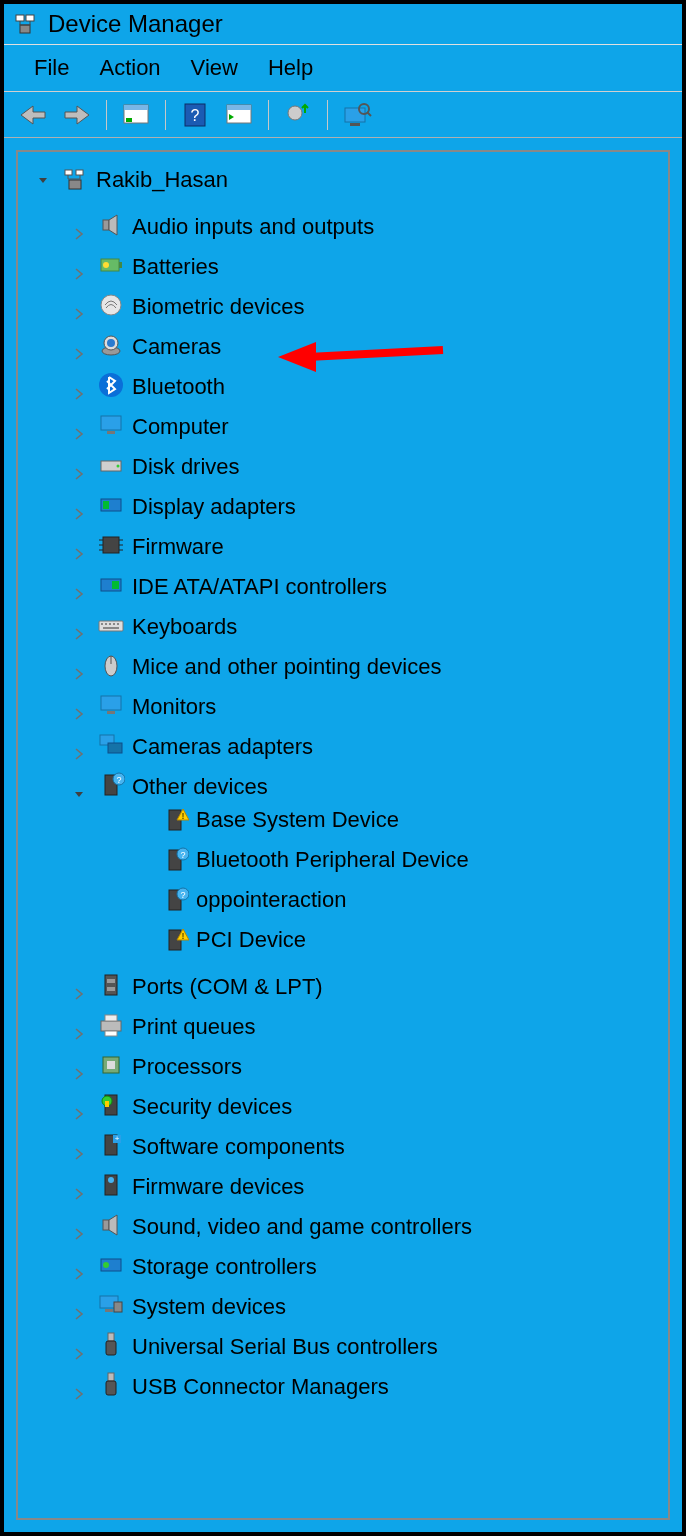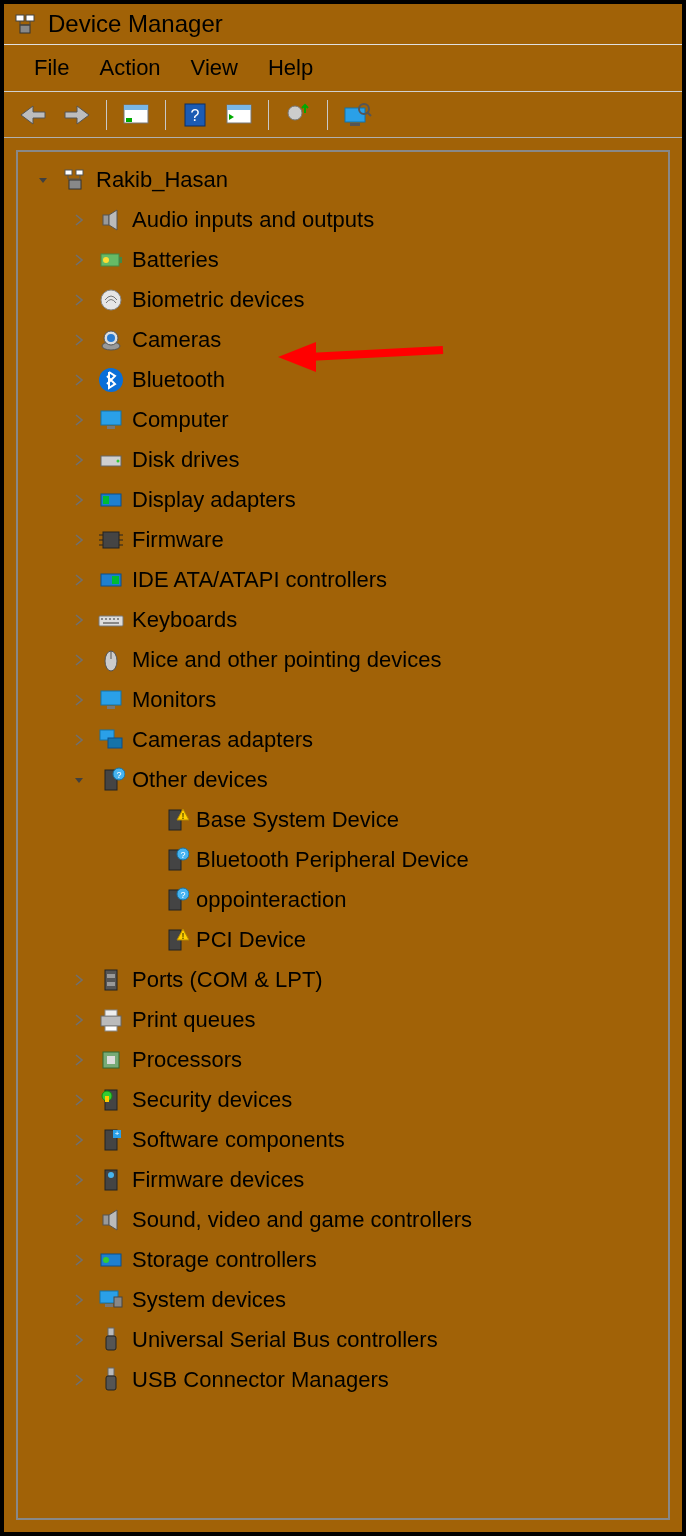--- a/index.html
+++ b/index.html
@@ -7,21 +7,21 @@
   body {
     font-family: "Segoe UI", Tahoma, sans-serif;
     font-size: 20px;
     color: #000;
     background: #000;
     width: 686px;
     height: 1536px;
     overflow: hidden;
   }
   .window {
-    background: #a16207;
+    background: #0ea5e9;
     border: 4px solid #000;
     width: 100%;
     height: 100%;
     display: flex;
     flex-direction: column;
   }
   .titlebar {
     display: flex;
     align-items: center;
     padding: 6px 8px;
@@ -95,21 +95,21 @@
     display: inline-flex;
     align-items: center;
     justify-content: center;
     flex-shrink: 0;
   }
   .tree-row .node-label {
     font-size: 22px;
     color: #000;
   }
   .indent-0 { padding-left: 4px; }
-  .indent-1 { padding-left: 40px; }
+  .indent-1 { padding-left: 40px; align-items: flex-end; }
   .indent-2 { padding-left: 104px; }
   .arrow-annotation {
     position: absolute;
     pointer-events: none;
   }
 </style>
 </head>
 <body>
 
 <div class="window">

